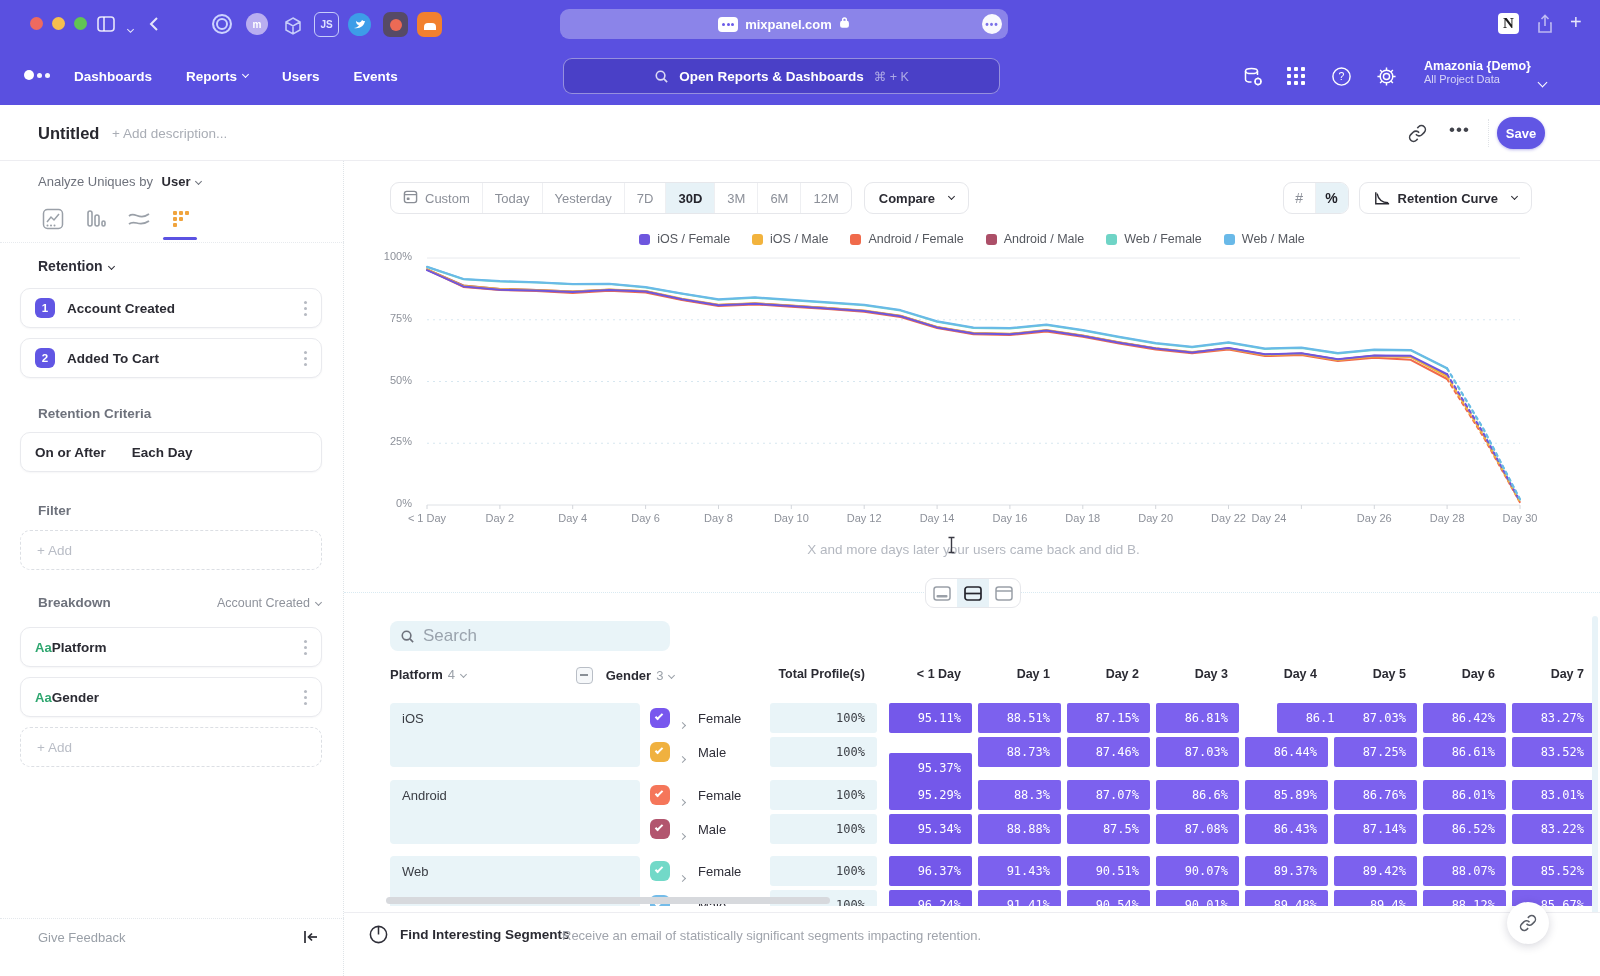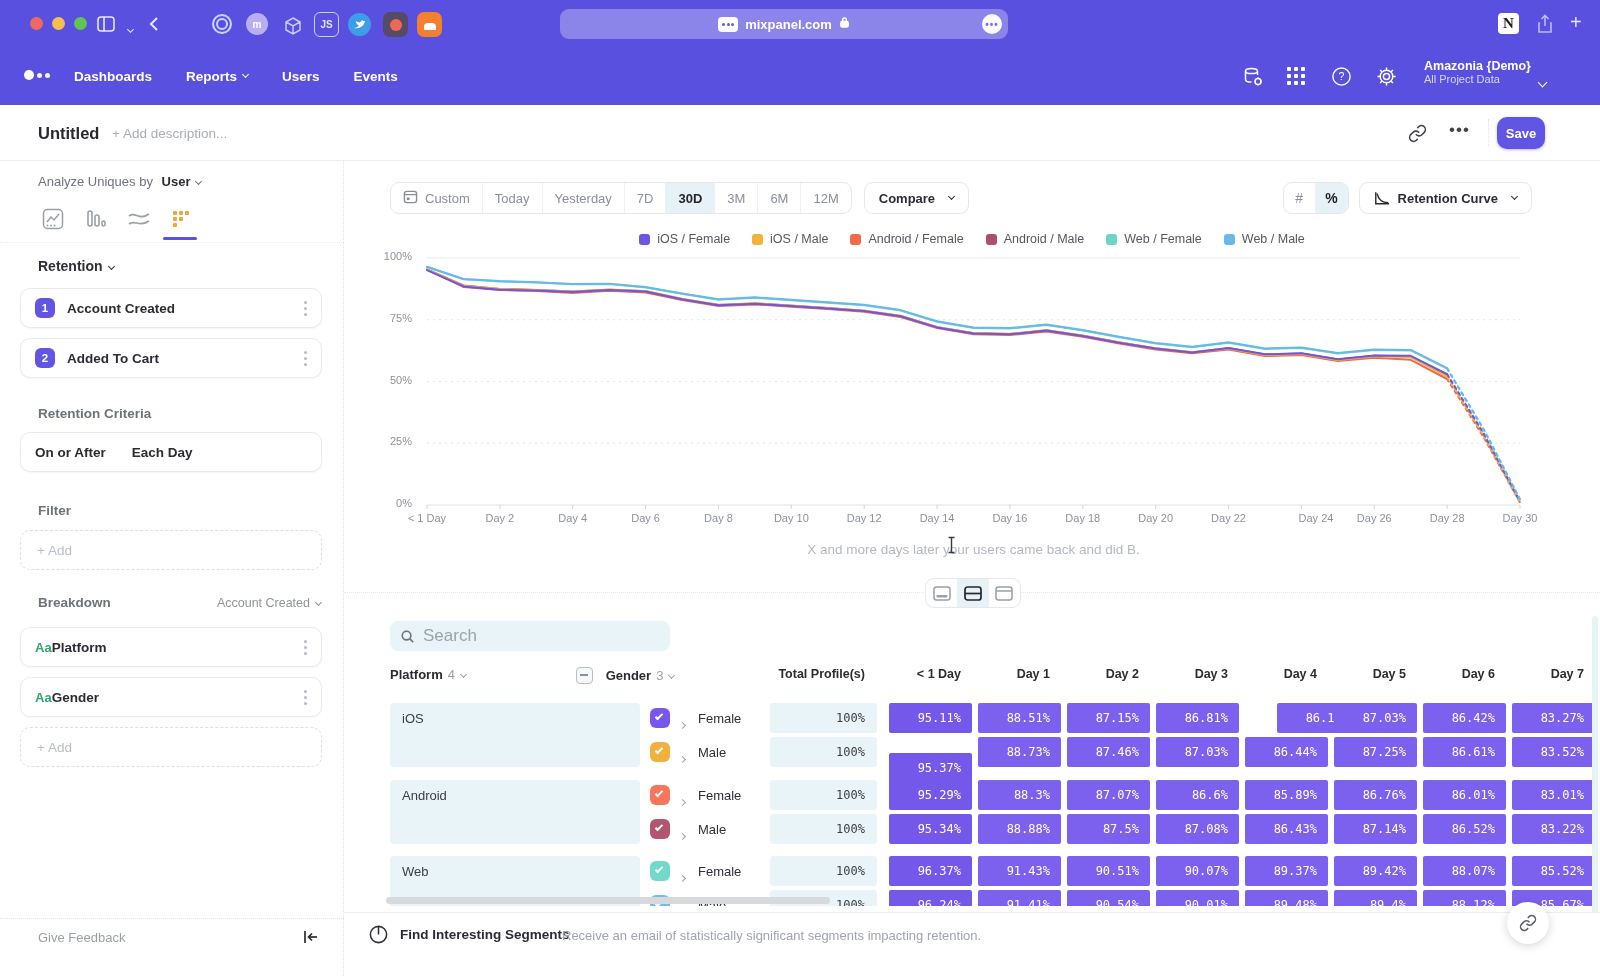--- a/index.html
+++ b/index.html
@@ -35,21 +35,21 @@
   .proj .pn { font-size:12.5px; font-weight:700; white-space:nowrap; }
   .proj .ps { font-size:11px; color:rgba(255,255,255,.75); margin-top:0; }
   .proj-chv { position:absolute; left:1533px; top:26px; color:#fff; }
 
   
   .title-row { position:absolute; left:0; top:105px; width:1600px; height:56px; background:#fff; border-bottom:1px solid #ededf1; }
   .rep-title { position:absolute; left:38px; top:19px; font-size:16.5px; font-weight:700; color:#28282f; }
   .rep-desc { position:absolute; left:112px; top:21px; font-size:13.5px; color:#a9adb5; }
   .tr-ic { position:absolute; top:19px; color:#41434b; cursor:pointer; }
   .tr-sep { position:absolute; left:1488px; top:14px; height:28px; border-left:1px dotted #dfe2e6; }
-  .save-btn { position:absolute; left:1497px; top:12px; width:48px; height:32px; background:#6156e4; color:#fff; border:none; border-radius:10px; font-size:13px; font-weight:600; font-family:inherit; cursor:pointer; box-shadow:0 1px 3px rgba(60,50,200,.35); }
+  .save-btn { position:absolute; left:1497px; top:12px; width:48px; height:32px; background:#6156e4; color:#fff; border:none; border-radius:16px; font-size:13px; font-weight:600; font-family:inherit; cursor:pointer; box-shadow:0 1px 3px rgba(60,50,200,.35); }
 
   
   .sidebar { position:absolute; left:0; top:161px; width:344px; height:815px; background:#fff; border-right:1px dotted #dfe4e8; }
   .an-row { position:absolute; left:38px; top:13px; font-size:13px; color:#6e727c; }
   .an-row b { color:#2b2b33; font-weight:700; margin-left:5px; }
   .tab-ic { position:absolute; top:47px; width:24px; height:24px; color:#9aa0a8; cursor:pointer; }
   .tab-underline { position:absolute; left:163px; top:76px; width:34px; height:3px; background:#5b52e2; border-radius:2px; }
   .tabs-border { position:absolute; left:0; top:81px; width:344px; border-top:1px dotted #e7eaee; }
   .sec-h { position:absolute; left:38px; font-size:14px; font-weight:700; color:#2e2e38; }
   .sec-h2 { position:absolute; left:38px; font-size:13.5px; font-weight:600; color:#6e727c; }
@@ -211,20 +211,28 @@
           <span>Reports</span>
           <i class="chv sm"></i>
         </div>
         <div class="nav-item">
           <span>Users</span>
         </div>
         <div class="nav-item">
           <span>Events</span>
         </div>
       </div>
+    <div class="nav-search">
+      <svg width="15" height="15" viewBox="0 0 16 16" fill="none" stroke="rgba(255,255,255,.8)" stroke-width="1.7">
+          <circle cx="7" cy="7" r="4.6"></circle>
+          <line x1="10.6" y1="10.6" x2="14" y2="14"></line>
+        </svg>
+      <span class="ph">Open Reports &amp; Dashboards</span>
+      <span class="sc">⌘ + K</span>
+    </div>
     <span class="nav-ic" style="left:1242px">
       <svg width="22" height="22" viewBox="0 0 22 22" fill="none" stroke="currentColor" stroke-width="1.5">
           <ellipse cx="9.5" cy="5" rx="6" ry="2.6"></ellipse>
           <path d="M3.5 5 v8.5 c0 1.4 2.7 2.6 6 2.6 M15.5 5 v4"></path>
           <circle cx="16" cy="15.5" r="3"></circle>
           <path d="M16 11.5 v1.5 M16 18 v1.5 M12.5 15.5 H14 M18 15.5 h1.5"></path>
         </svg>
     </span>
     <span class="nav-ic" style="left:1286px">
       <svg width="20" height="20" viewBox="0 0 20 20" fill="currentColor">
@@ -490,21 +498,21 @@
         <div class="x-lab" style="left: 188.733px;">Day 4</div>
         <div class="x-lab" style="left: 261.6px;">Day 6</div>
         <div class="x-lab" style="left: 334.467px;">Day 8</div>
         <div class="x-lab" style="left: 407.333px;">Day 10</div>
         <div class="x-lab" style="left: 480.2px;">Day 12</div>
         <div class="x-lab" style="left: 553.067px;">Day 14</div>
         <div class="x-lab" style="left: 625.933px;">Day 16</div>
         <div class="x-lab" style="left: 698.8px;">Day 18</div>
         <div class="x-lab" style="left: 771.667px;">Day 20</div>
         <div class="x-lab" style="left: 844.533px;">Day 22</div>
-        <div class="x-lab" style="left: 932px;">Day 24</div>
+        <div class="x-lab" style="left: 885px;">Day 24</div>
         <div class="x-lab" style="left: 990.267px;">Day 26</div>
         <div class="x-lab" style="left: 1063.13px;">Day 28</div>
         <div class="x-lab" style="left: 1136px;">Day 30</div>
       </div>
 
     <div class="caption">X and more days later your users came back and did B.</div>
     <span class="ibeam">
       <svg width="13" height="18" viewBox="0 0 13 18" fill="none" stroke="#3a3a44" stroke-width="1.4">
           <path d="M3.5 1.5 H9.5 M6.5 1.5 V16.5 M3.5 16.5 H9.5"></path>
         </svg>

